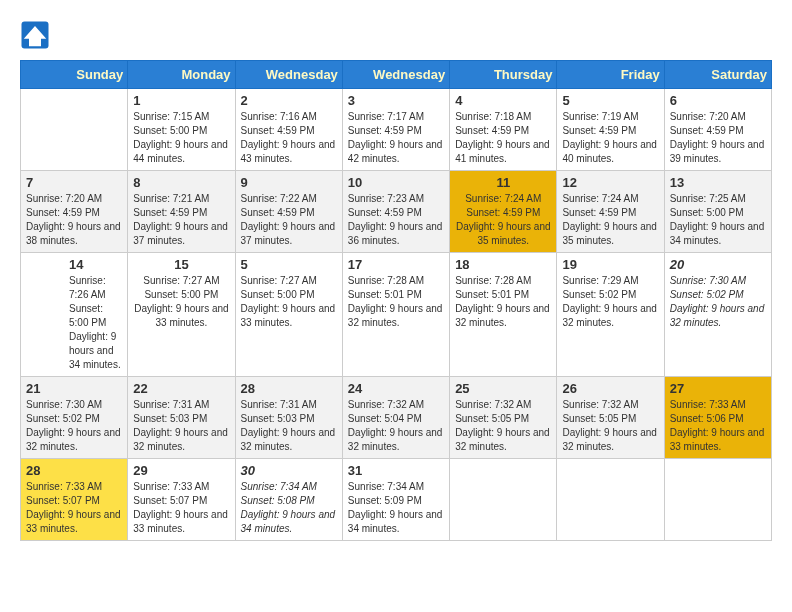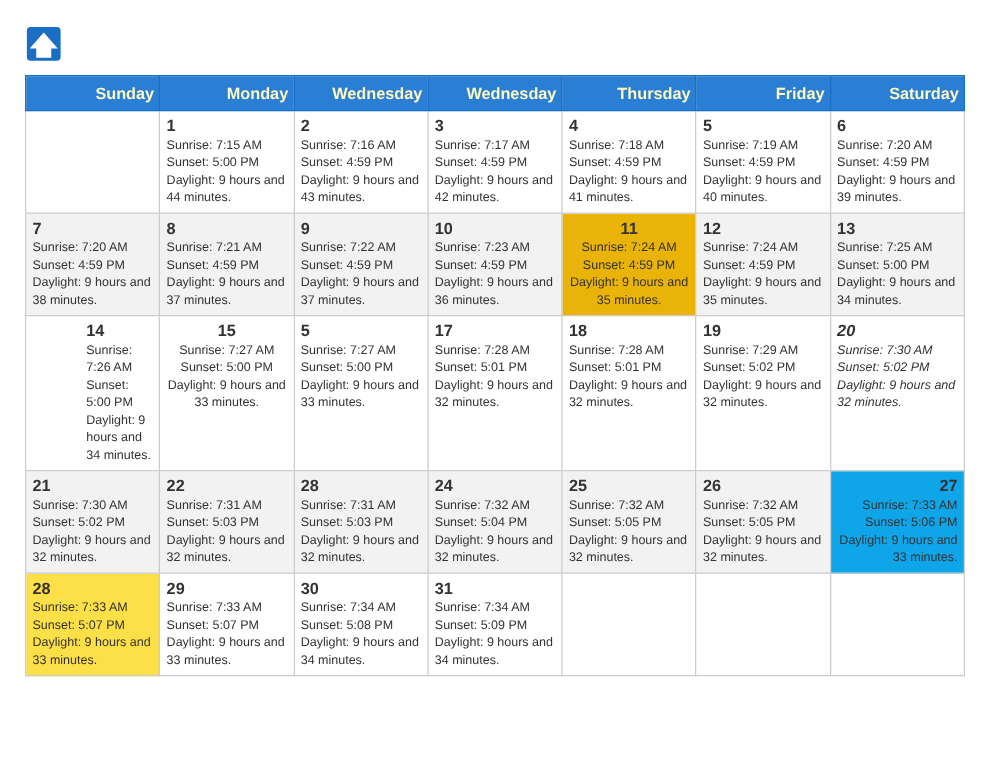--- a/index.html
+++ b/index.html
@@ -223,35 +223,35 @@
           <div class="day-info">Sunrise: 7:32 AM<br>Sunset: 5:04 PM<br>Daylight: 9 hours and 32 minutes.</div>
         </td>
         <td style="background: rgb(242, 242, 242);">
           <div class="day-num">25</div>
           <div class="day-info">Sunrise: 7:32 AM<br>Sunset: 5:05 PM<br>Daylight: 9 hours and 32 minutes.</div>
         </td>
         <td style="background: rgb(242, 242, 242);">
           <div class="day-num">26</div>
           <div class="day-info">Sunrise: 7:32 AM<br>Sunset: 5:05 PM<br>Daylight: 9 hours and 32 minutes.</div>
         </td>
-        <td style="background: #0ea5e9; text-align: right;">
+        <td style="background: #eab308;">
           <div class="day-num">27</div>
           <div class="day-info">Sunrise: 7:33 AM<br>Sunset: 5:06 PM<br>Daylight: 9 hours and 33 minutes.</div>
         </td>
       </tr>
       <tr>
         <td style="background: #fde047;">
           <div class="day-num">28</div>
           <div class="day-info">Sunrise: 7:33 AM<br>Sunset: 5:07 PM<br>Daylight: 9 hours and 33 minutes.</div>
         </td>
         <td style="background: rgb(255, 255, 255);">
           <div class="day-num">29</div>
           <div class="day-info">Sunrise: 7:33 AM<br>Sunset: 5:07 PM<br>Daylight: 9 hours and 33 minutes.</div>
         </td>
-        <td style="background: rgb(255, 255, 255);">
+        <td style="background: rgb(255, 255, 255); font-style: italic;">
           <div class="day-num">30</div>
           <div class="day-info">Sunrise: 7:34 AM<br>Sunset: 5:08 PM<br>Daylight: 9 hours and 34 minutes.</div>
         </td>
         <td style="background: rgb(255, 255, 255);">
           <div class="day-num">31</div>
           <div class="day-info">Sunrise: 7:34 AM<br>Sunset: 5:09 PM<br>Daylight: 9 hours and 34 minutes.</div>
         </td>
         <td class="empty-cell"></td>
         <td class="empty-cell"></td>
         <td class="empty-cell"></td>

